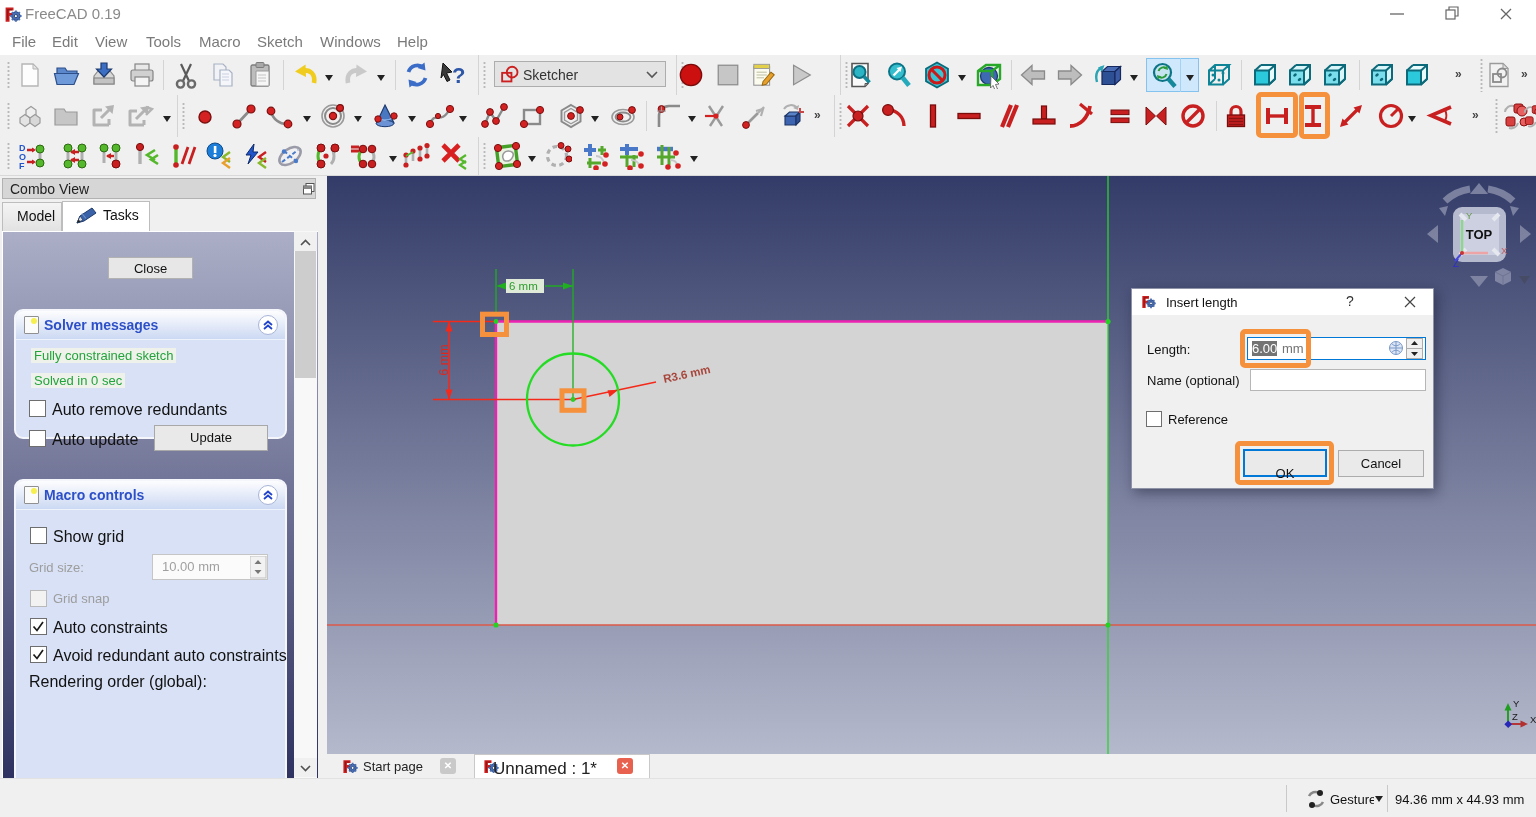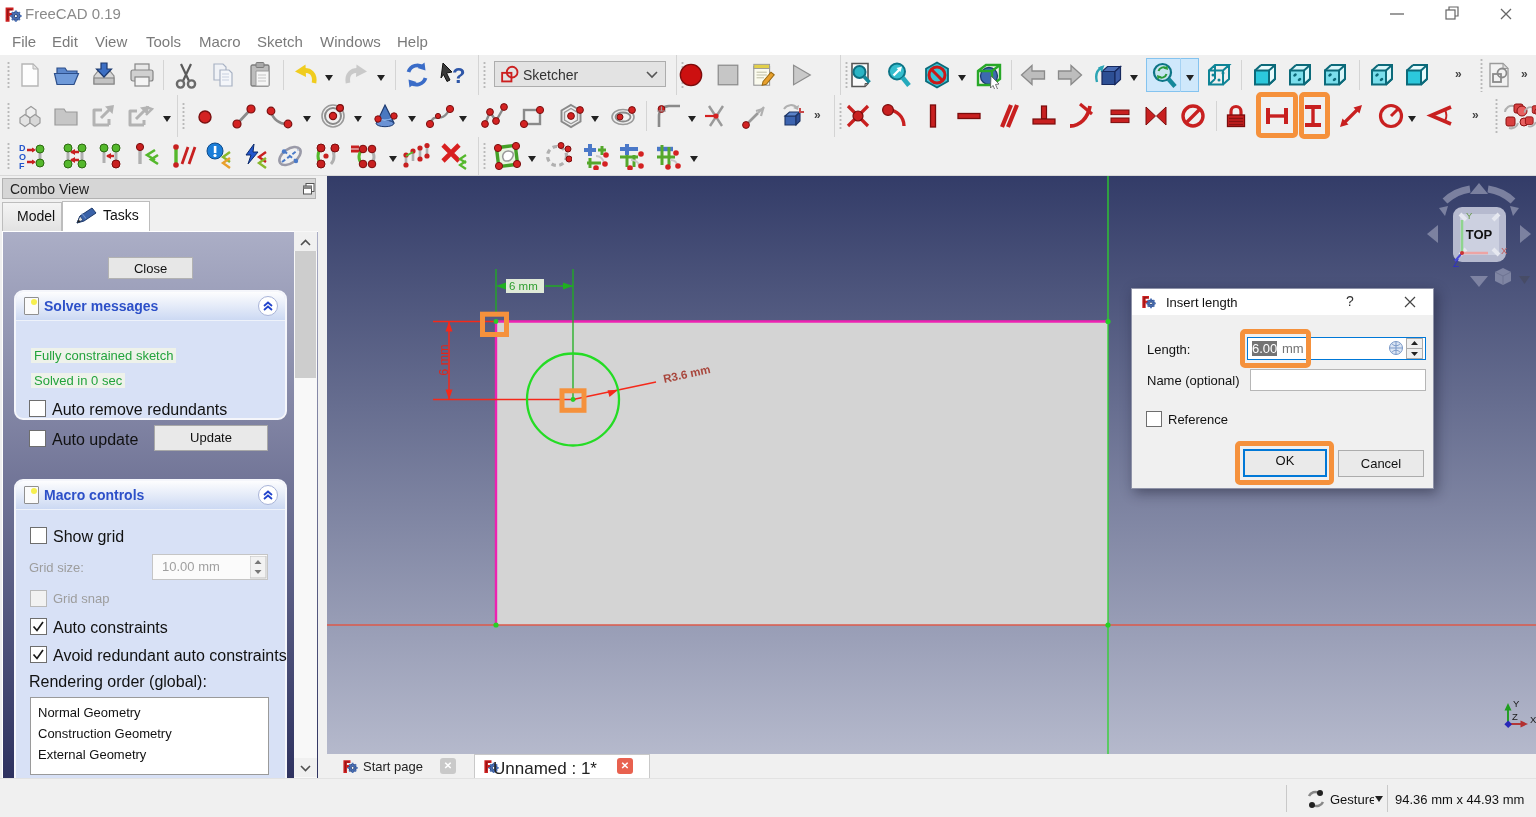--- a/index.html
+++ b/index.html
@@ -42,21 +42,21 @@
 
 #view3d{left:327px;top:176px;width:1209px;height:578px;background:linear-gradient(#333c68,#b5b9cc)}
 
 #dlg{left:1131px;top:288px;width:303px;height:201px;background:#f0f0f0;border:1px solid #8f93a8;box-shadow:3px 4px 12px rgba(20,20,40,.45)}
 #dlgtitle{left:0;top:0;width:301px;height:26px;background:#fff}
 #dlgname{left:34px;top:6px;font-size:13px;color:#111}
 .dlbl{position:absolute;font-size:13px;color:#111;white-space:nowrap}
 #lenfield{left:115px;top:48px;width:179px;height:23px;background:#fff;border:1px solid #0078d7}
 #namefield{left:118px;top:80px;width:176px;height:22px;background:#fff;border:1px solid #b6b6b6}
 #refcb{left:14px;top:122px;width:16px;height:16px;background:#fff;border:1px solid #6e6e6e}
-#okbtn{left:111px;top:160px;width:84px;height:28px;background:#eaeaea;border:2px solid #0078d7;font-size:13px;color:#111;text-align:center;padding-top:2px}
+#okbtn{left:111px;top:160px;width:84px;height:28px;background:#eaeaea;border:2px solid #0078d7;font-size:13px;color:#111;text-align:center;padding-top:15px}
 #cancelbtn{left:206px;top:161px;width:86px;height:27px;background:#eaeaea;border:1px solid #acacac;font-size:13px;color:#111;text-align:center;padding-top:5px}
 .oann{position:absolute;border:5px solid #f5913c;border-radius:5px}
 
 #tabbar{left:327px;top:754px;width:1209px;height:24px;background:#f0f0f0}
 #tabactive{left:147px;top:0;width:176px;height:24px;background:#fff;border:1px solid #c9c9c9;border-bottom:none}
 .tclose{position:absolute;width:16px;height:16px;border-radius:3px;color:#fff;font-size:10px;font-weight:bold;text-align:center;padding-top:2px}
 
 #statusbar{left:0;top:778px;width:1536px;height:39px;background:#f0f0f0;border-top:1px solid #e2e2e2}
 .stxt{position:absolute;font-size:13px;color:#111;white-space:nowrap}
 .ssep{position:absolute;top:6px;width:1px;height:27px;background:#c9c9c9}
@@ -870,21 +870,21 @@
 <div class="abs" id="cvscroll"></div>
 <div class="abs sbarrow" style="top:232px"><svg width="11" height="7" style="margin-left:-1px">
         <path d="M1 6l4.5-4.5L10 6" fill="none" stroke="#505050" stroke-width="1.6"></path>
       </svg></div>
 <div class="abs sbarrow" style="top:758px"><svg width="11" height="7" style="margin-left:-1px">
         <path d="M1 1l4.5 4.5L10 1" fill="none" stroke="#505050" stroke-width="1.6"></path>
       </svg></div>
 <div class="abs" id="cvthumb"></div>
 <div class="abs" id="closebtn">Close</div>
 
-<div class="taskbox" style="top:290px;height:130px">
+<div class="taskbox" style="top:309px;height:130px">
  <div class="tbhead">
         <div class="pgicon"></div>
         <div class="tbtitle">Solver messages</div>
         <div class="collbtn"><svg width="12" height="12" style="margin-top:1px">
             <path d="M2 6l4-3.5L10 6M2 10l4-3.5L10 10" fill="none" stroke="#2244cc" stroke-width="1.8"></path>
           </svg></div>
       </div>
 </div>
 <div class="grtxt" style="left:31px;top:348px">Fully constrained sketch</div>
 <div class="grtxt" style="left:31px;top:373px">Solved in 0 sec</div>
@@ -916,21 +916,20 @@
 <div class="cblblg" style="left:53px;top:591px">Grid snap</div>
 <div class="cb" style="left:30px;top:618px"><svg width="13" height="13" style="margin:1px">
         <path d="M1.5 6.5l3.5 4 6-8.5" fill="none" stroke="#1a1a1a" stroke-width="1.7"></path>
       </svg></div>
 <div class="cblbl" style="left:53px;top:619px">Auto constraints</div>
 <div class="cb" style="left:30px;top:646px"><svg width="13" height="13" style="margin:1px">
         <path d="M1.5 6.5l3.5 4 6-8.5" fill="none" stroke="#1a1a1a" stroke-width="1.7"></path>
       </svg></div>
 <div class="cblbl" style="left:53px;top:647px">Avoid redundant auto constraints</div>
 <div class="cblbl" style="left:29px;top:673px">Rendering order (global):</div>
-<div class="abs" id="renderlist">Normal Geometry<br>Construction Geometry<br>External Geometry</div>
 </div>
 
 <div class="abs" id="view3d"></div>
 <svg class="abs" style="left:327px;top:176px" width="1209" height="578" id="sketchsvg">
 
 <rect x="169" y="145.5" width="612" height="303.5" fill="#d4d4d4"></rect>
 
 <path d="M169 145.5H781M169 145.5V449" stroke="#ee22b2" stroke-width="2.4" fill="none"></path>
 
 <path d="M0 449H1209" stroke="#dc5a4a" stroke-width="1.3"></path>

